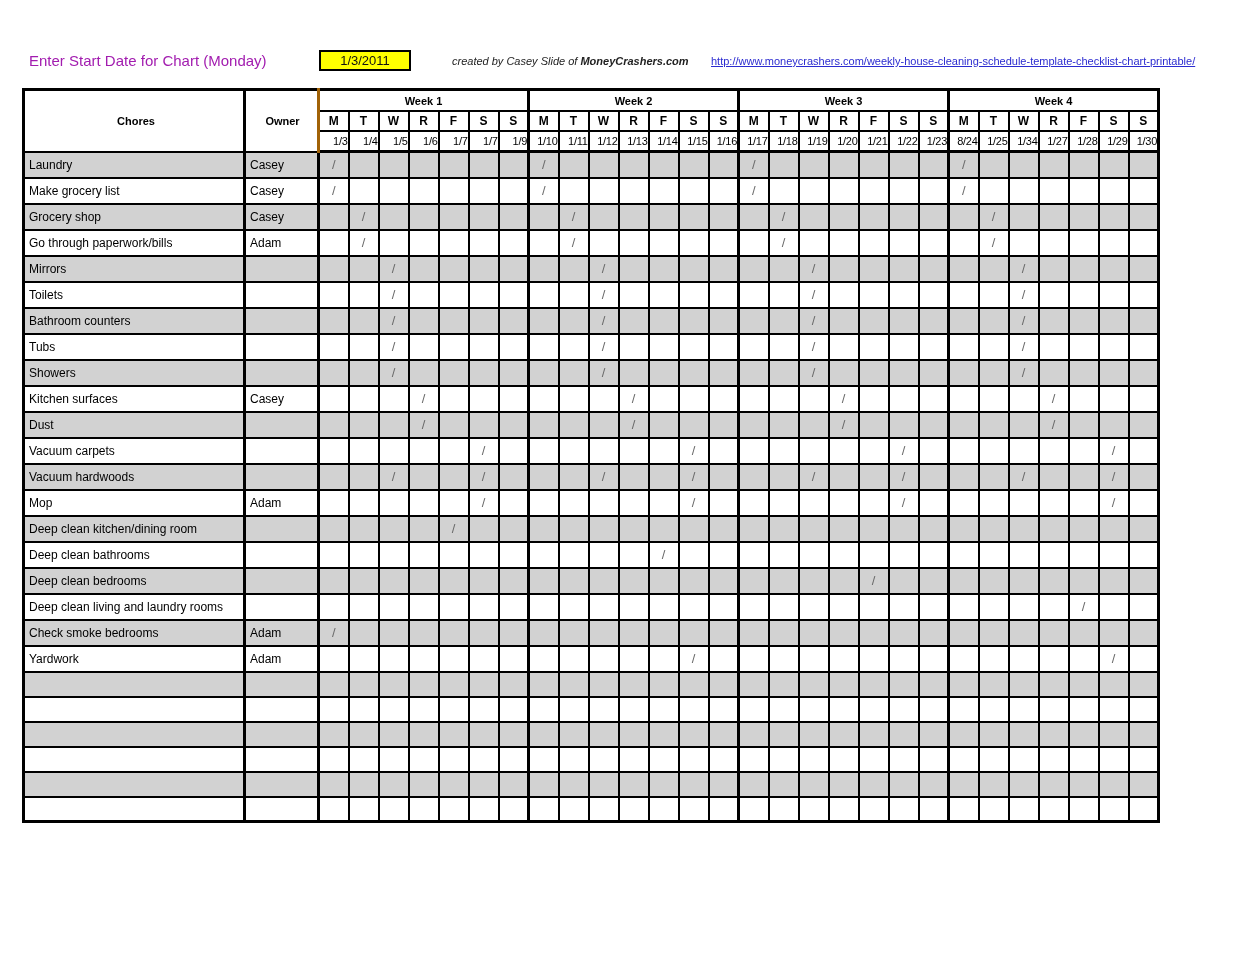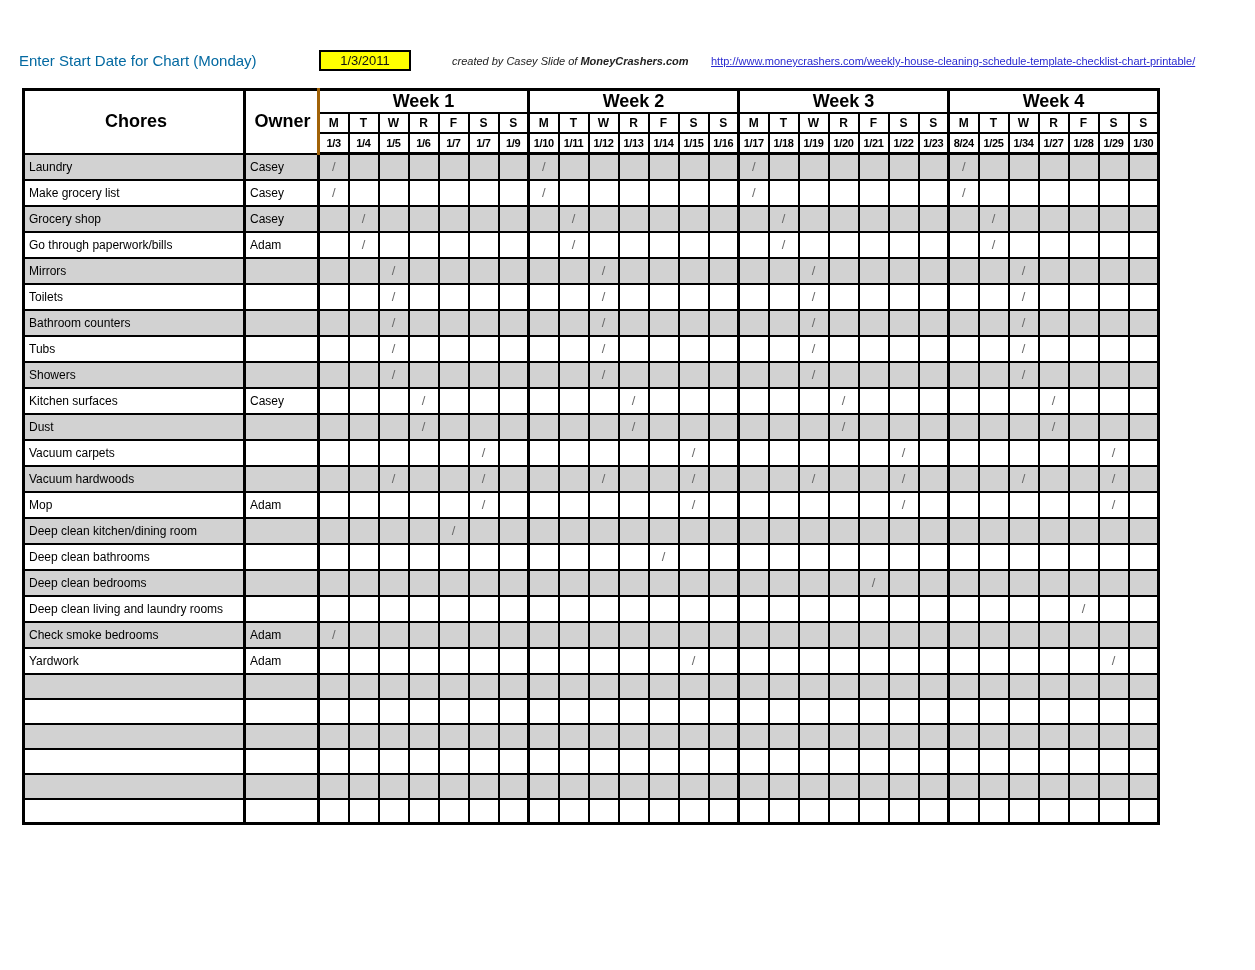--- a/index.html
+++ b/index.html
@@ -2,21 +2,21 @@
 <html><head>
 <meta charset="utf-8">
 <style>
   html,body{margin:0;padding:0;}
   body{
     width:1255px;height:970px;position:relative;background:#ffffff;
     font-family:"Liberation Sans", sans-serif;color:#000;
   }
   
   .start-label{
-    position:absolute;left:19px;top:52px;font-size:15px;color:#0369a1;
+    position:absolute;left:29px;top:52px;font-size:15px;color:#a21caf;
   }
   .date-box{
     position:absolute;left:319px;top:50px;width:88px;height:17px;
     background:#ffff00;border:2px solid #000;
     text-align:center;font-size:13px;line-height:17px;color:#111;
   }
   .credit{
     position:absolute;left:452px;top:55px;font-size:11px;font-style:italic;color:#222;
     white-space:nowrap;
   }
@@ -29,23 +29,23 @@
   #schedule{
     position:absolute;left:22px;top:88px;
     border-collapse:collapse;table-layout:fixed;
     border:3px solid #000;
   }
   #schedule th,#schedule td{
     border:2px solid #000;padding:0;overflow:hidden;white-space:nowrap;
     background:#fff;font-weight:normal;
   }
   #schedule .thickL{border-left:3px solid #000;}
-  #schedule tr.weekrow th{height:19px;font-size:18px;font-weight:bold;text-align:center;}
+  #schedule tr.weekrow th{height:19px;font-size:11px;font-weight:bold;text-align:center;}
   #schedule tr.dayrow th{height:18px;font-size:12px;font-weight:bold;text-align:center;}
-  #schedule tr.daterow th{height:18px;font-size:11px;font-weight:bold;text-align:center;border-bottom:3px solid #000;letter-spacing:-0.3px;}
+  #schedule tr.daterow th{height:18px;font-size:11px;font-weight:normal;text-align:right;border-bottom:3px solid #000;letter-spacing:-0.3px;}
   #schedule th.chores-h{font-size:17px;font-weight:bold;text-align:left;padding-left:4px;border-right:3px solid #000;}
   #schedule th.owner-h{font-size:15px;font-weight:bold;text-align:left;padding-left:2px;border-right:3px solid #a16207;}
   #schedule tbody tr{height:26px;}
   #schedule tbody tr.empty{height:25px;}
   #schedule td.chore{font-size:12px;text-align:left;padding-left:4px;border-right:3px solid #000;}
   #schedule td.owner{font-size:12px;text-align:left;padding-left:4px;border-right:3px solid #000;}
   #schedule td.day{font-size:13px;text-align:center;color:#6b6b6b;}
   #schedule tr.gray td{background:#d2d2d2;}
 </style>
 </head>

